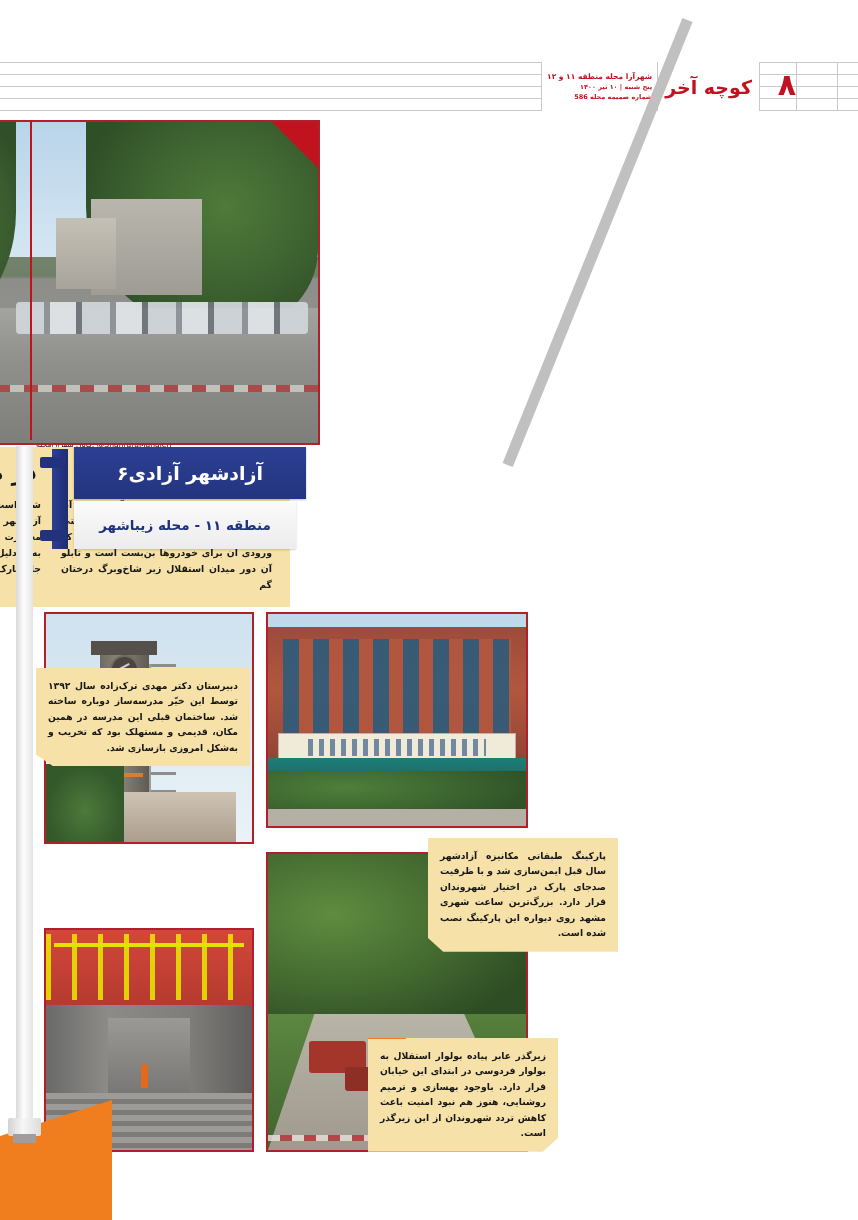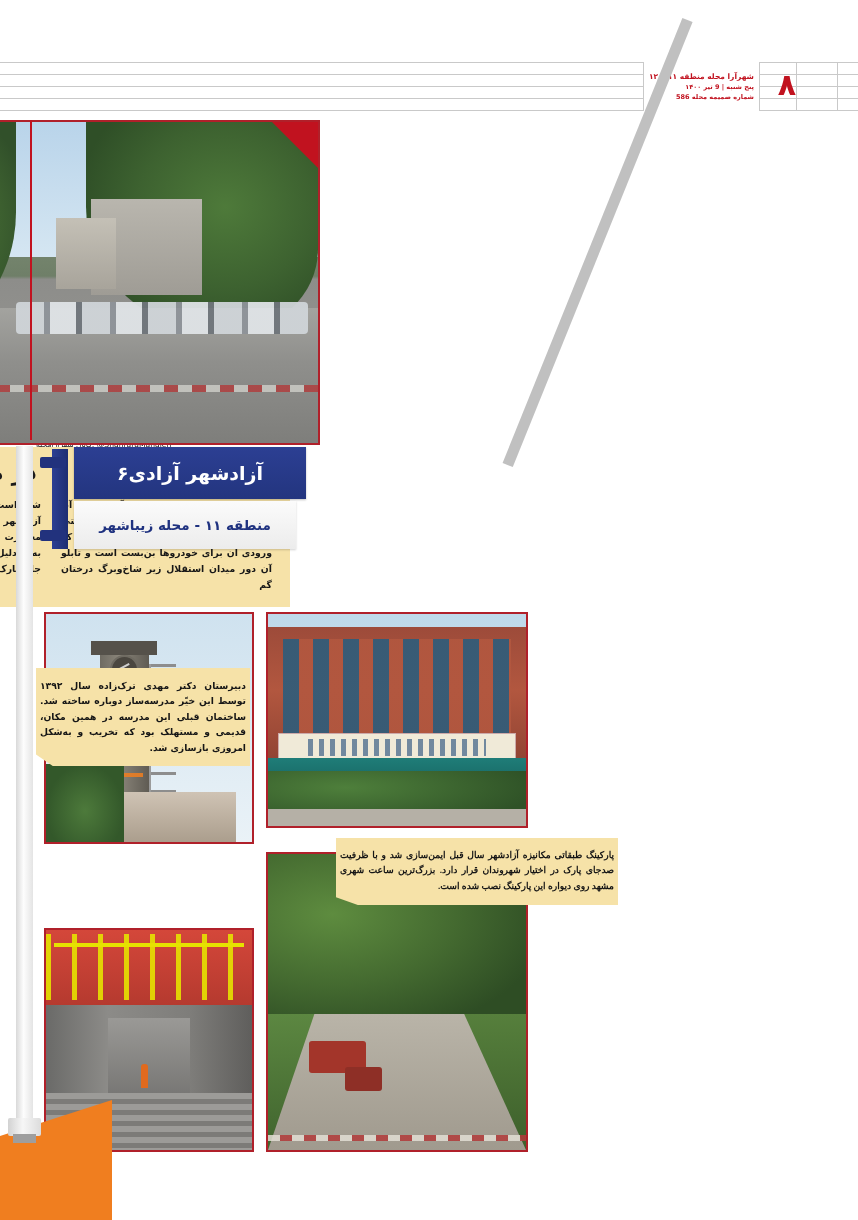--- a/index.html
+++ b/index.html
@@ -342,32 +342,32 @@
     position:absolute; bottom:0; left:0; right:0; height:26%;
     background: repeating-linear-gradient(180deg,#9c9b98 0 6px,#7c7b78 6px 11px);
   }
   .under-person {
     position:absolute; bottom:28%; left:46%; width:7px; height:24px;
     background:#e06a1e; border-radius:3px 3px 0 0;
   }
 
   
   .cap {
-    position:absolute; background:#f6e2a8; padding:10px 4px 11px;
+    position:absolute; background:#f6e2a8; padding:10px 12px 11px;
     font-size:9.2px; line-height:1.68; color:#161616; font-weight:bold;
     text-align:justify; direction:rtl;
   }
   .cap-tab {
     position:absolute; width:38px; height:20px; background:#f07e1f;
   }
 
   .cap-school { top:668px; right:608px; left:36px; width:214px; }
   .cap-school .cap-tab { top:-20px; right:0; }
 
-  .cap-parking { top:838px; right:240px; left:380px; width:282px;font-family:Liberation Serif, serif; }
+  .cap-parking { top:838px; right:240px; left:380px; width:190px; }
   .cap-parking .cap-tab { top:-20px; right:0; }
 
   .cap-green { top:928px; right:330px; left:358px; width:170px; }
   .cap-green .cap-tab { top:-19px; left:0; }
 
   .cap-under { top:1038px; right:300px; left:368px; width:190px; }
   .cap-under .cap-tab { top:-19px; left:0; }
 
   
   .cap.notch-bl { clip-path: polygon(0 0, 100% 0, 100% 100%, 8% 100%, 0 88%); }
@@ -382,23 +382,26 @@
     <div class="rule r0"></div>
     <div class="rule r1"></div>
     <div class="rule r2"></div>
     <div class="rule r3"></div>
     <div class="rule r4"></div>
 
     <div class="pn-cell"></div>
     <div class="page-number">۸</div>
 
     <div class="masthead-box">
+      <div class="masthead-kochebox">
+        <div class="koche-title">کوچه آخر</div>
+      </div>
       <div class="masthead-meta">
         <div class="m1">شهرآرا محله منطقه ۱۱ و ۱۲</div>
-        <div>پنج شنبه | 9 تیر ۱۴۰۰</div>
+        <div>پنج شنبه | ۱۰ تیر ۱۴۰۰</div>
         <div>شماره ضمیمه محله 586</div>
       </div>
     </div>
   </div>
 
   <div class="diag-grey"></div>
 
   <div class="right-col">
     <div class="mahallat-title">محلات منطقه ما:</div>
 
@@ -527,14 +530,18 @@
     <div class="cap-tab"></div>
     <span>دبیرستان دکتر مهدی ترک‌زاده سال ۱۳۹۲ توسط این خیّر مدرسه‌ساز دوباره ساخته شد. ساختمان قبلی این مدرسه در همین مکان، قدیمی و مستهلک بود که تخریب و به‌شکل امروزی بازسازی شد.</span>
   </div>
 
   <div class="cap cap-parking notch-bl">
     <div class="cap-tab"></div>
     <span>پارکینگ طبقاتی مکانیزه آزادشهر سال قبل ایمن‌سازی شد و با ظرفیت صدجای پارک در اختیار شهروندان قرار دارد. بزرگ‌ترین ساعت شهری مشهد روی دیواره این پارکینگ نصب شده است.</span>
   </div>
 
 
+  <div class="cap cap-under notch-br">
+    <div class="cap-tab"></div>
+    <span>زیرگذر عابر پیاده بولوار استقلال به بولوار فردوسی در ابتدای این خیابان قرار دارد. باوجود بهسازی و ترمیم روشنایی، هنوز هم نبود امنیت باعث کاهش تردد شهروندان از این زیرگذر است.</span>
+  </div>
 
 </div>
 
 </body></html>

